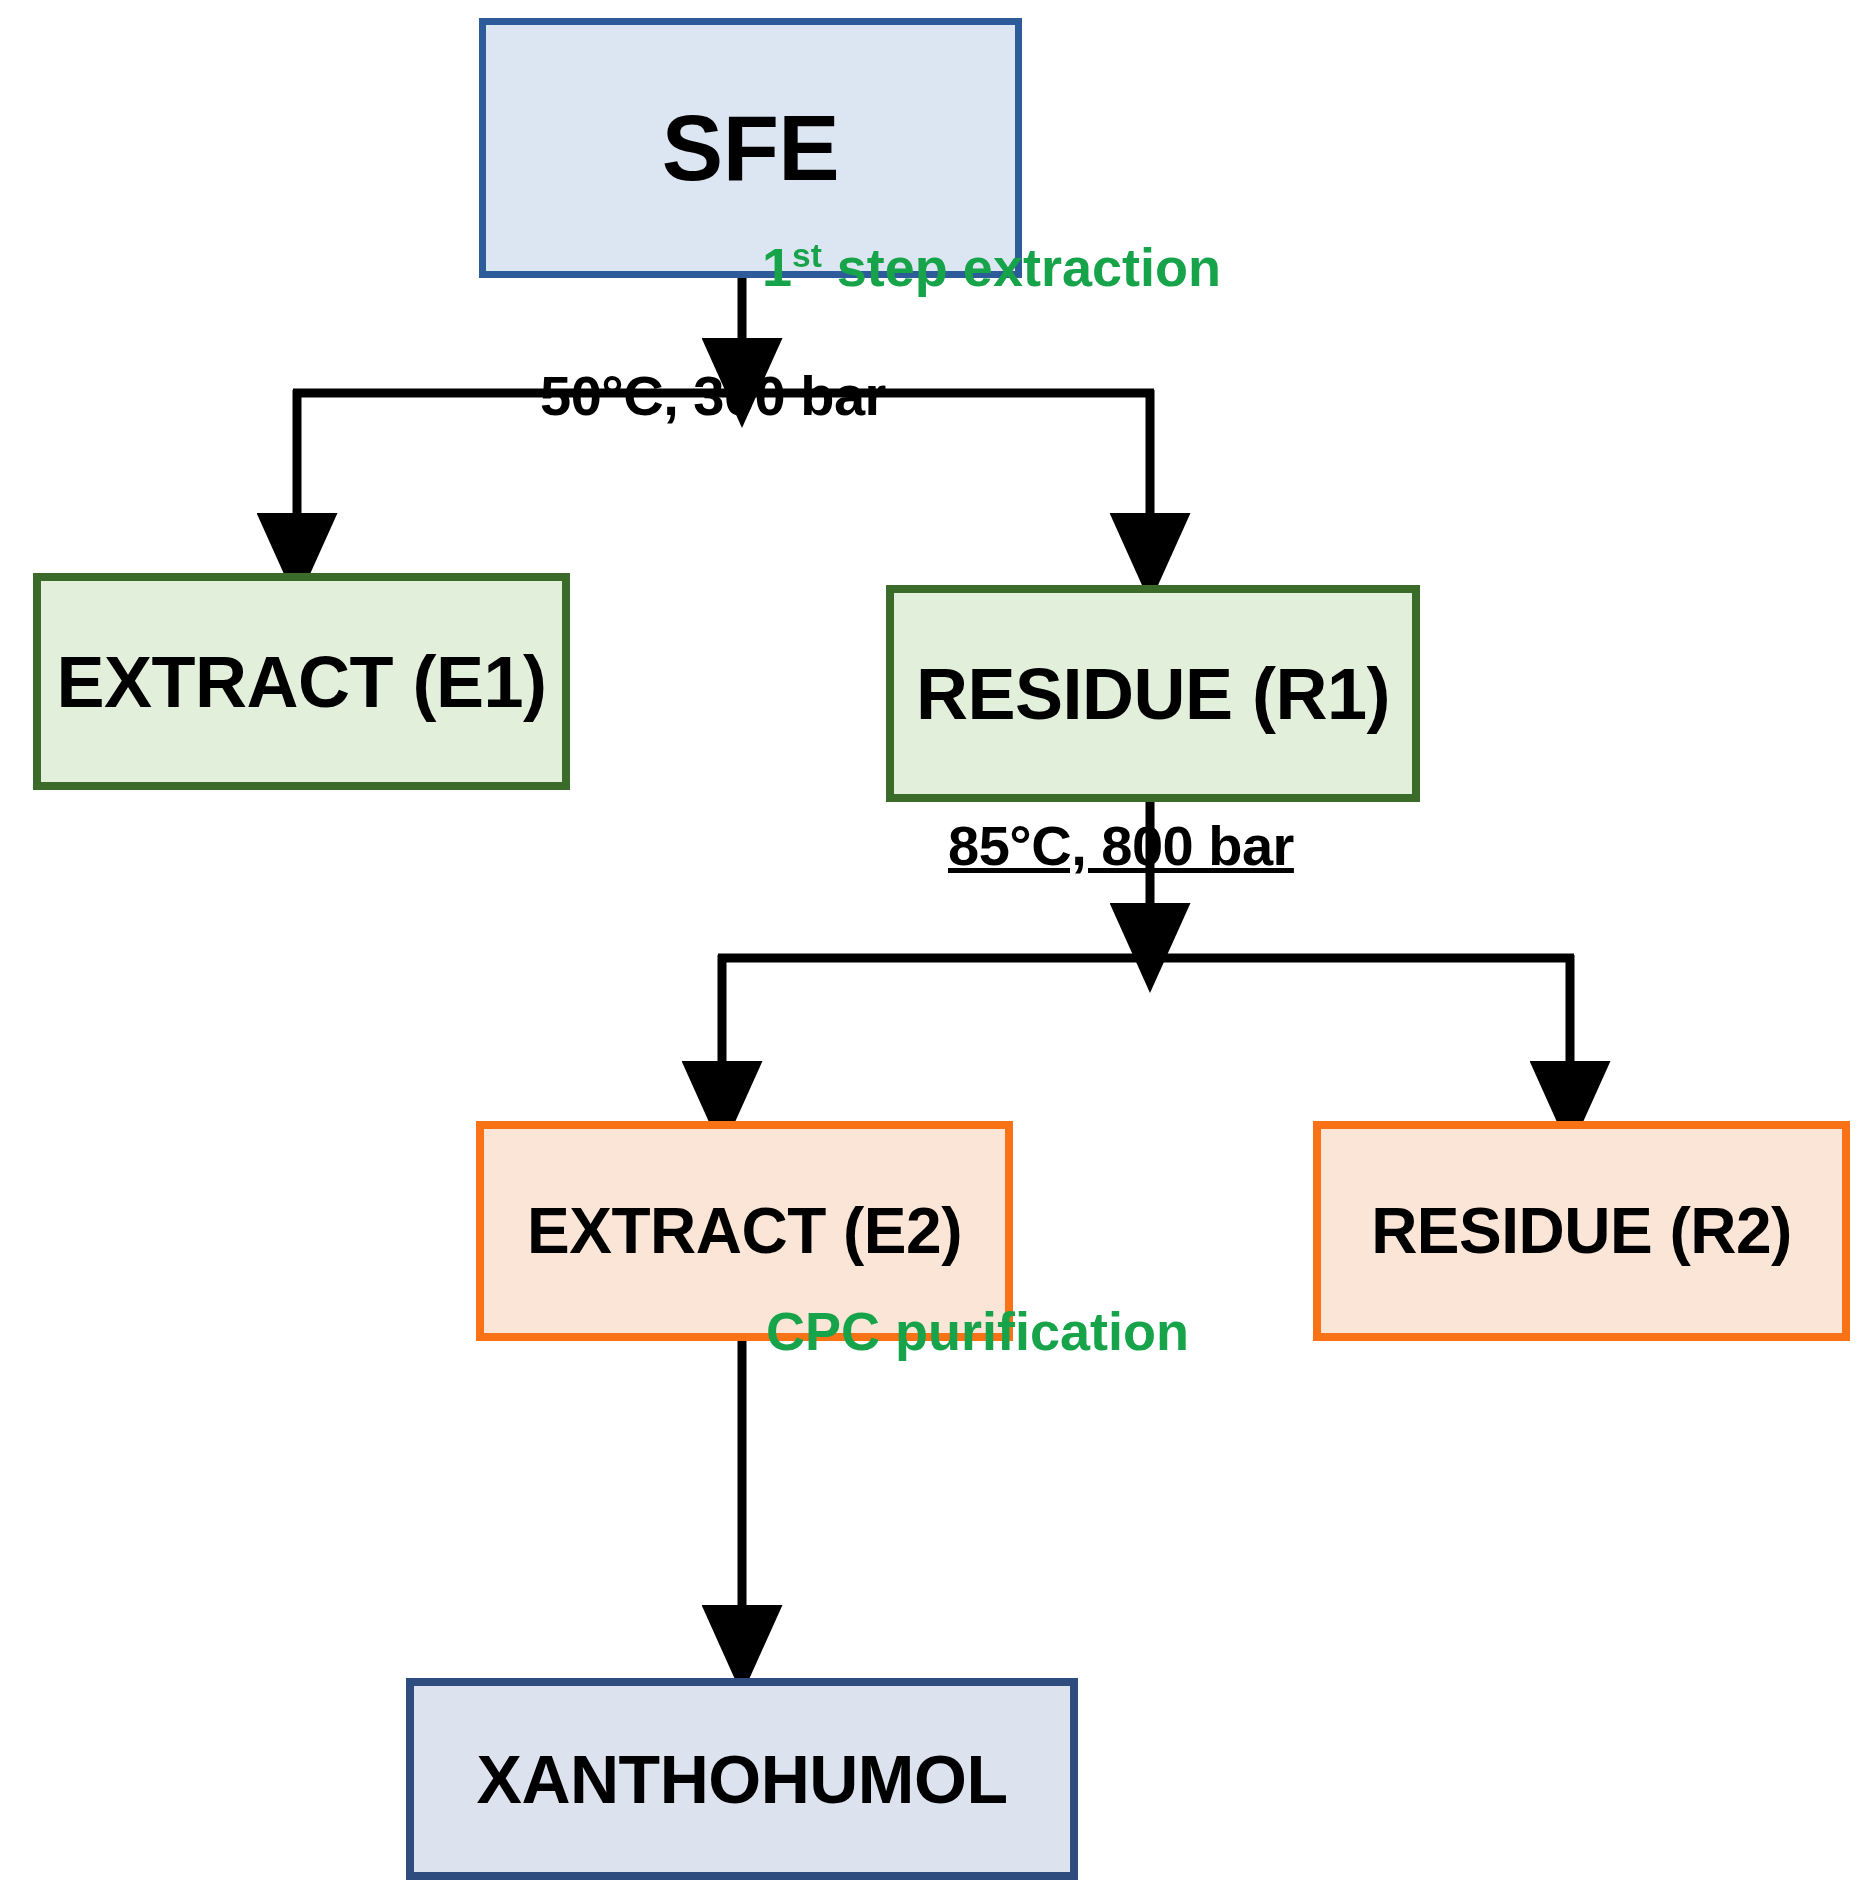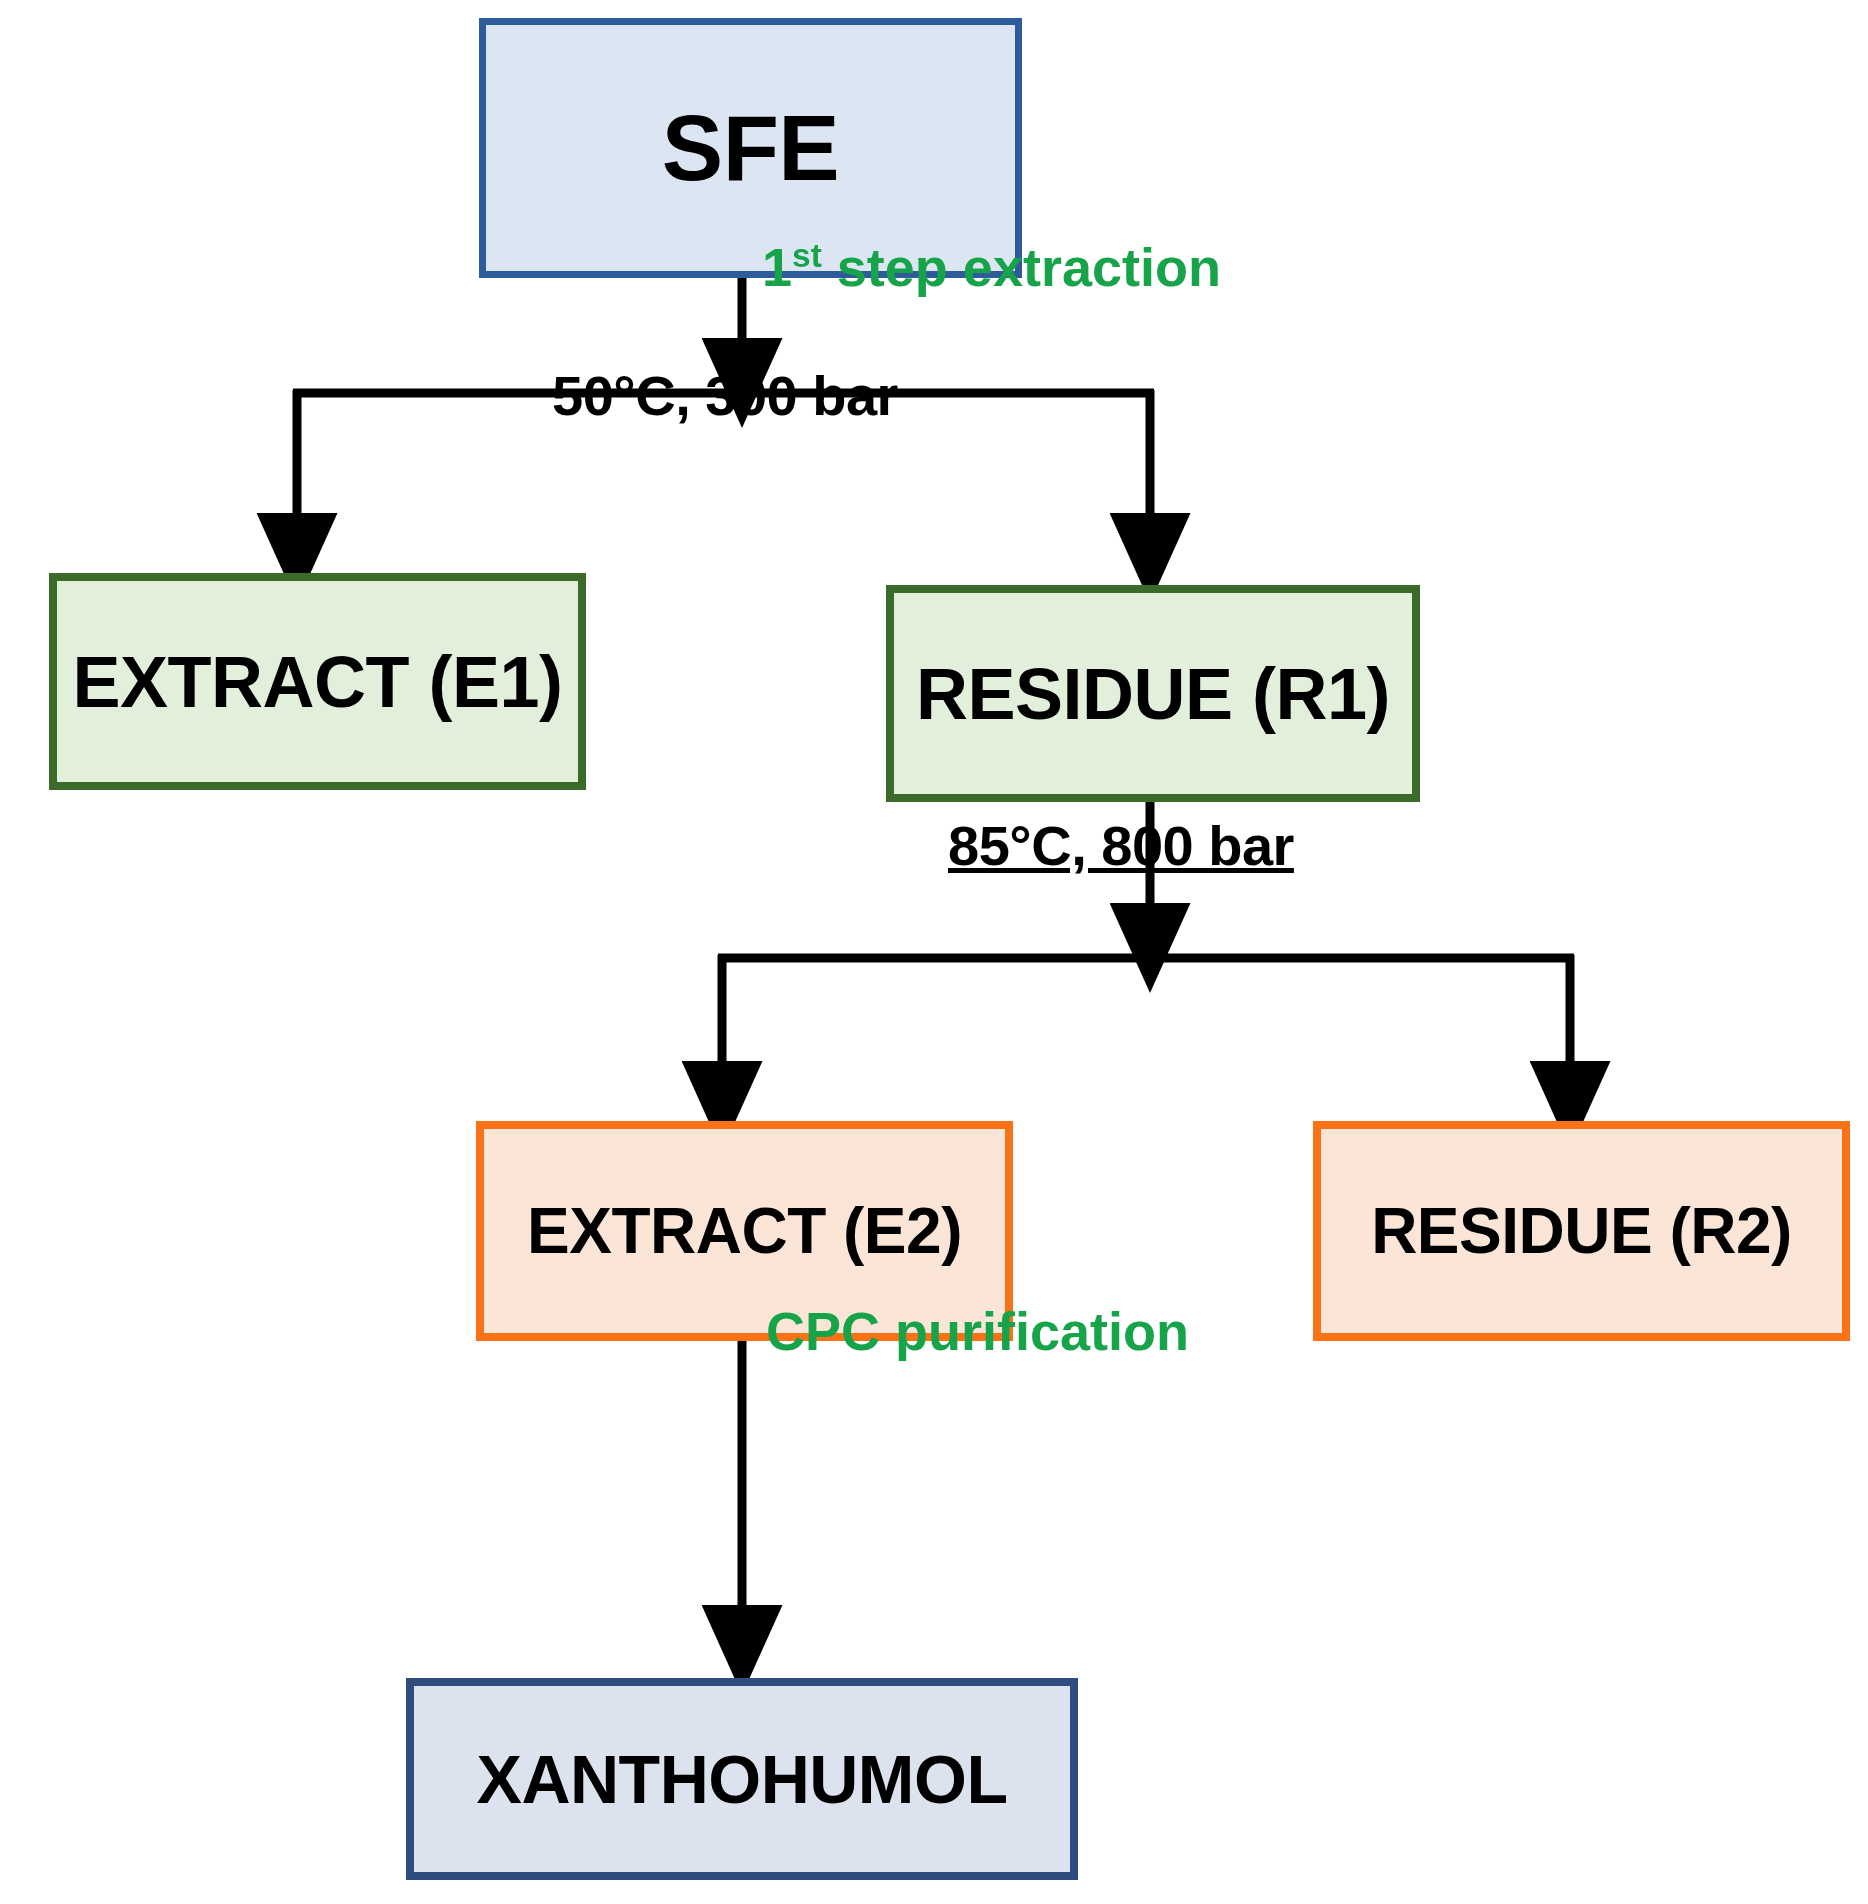--- a/index.html
+++ b/index.html
@@ -45,21 +45,21 @@
     background: #FBE5D6;
     font-size: 64px;
   }
   .node--xan {
     border: 8px solid #2E4C7E;
     background: #DCE3EF;
     font-size: 68px;
   }
   
   #node-sfe        { left: 479px;  top: 18px;   width: 543px; height: 260px; }
-  #node-extract-e1 { left: 33px;   top: 573px;  width: 537px; height: 217px; margin-left: 16px; }
+  #node-extract-e1 { left: 33px;   top: 573px;  width: 537px; height: 217px; }
   #node-residue-r1 { left: 886px;  top: 573px;  width: 534px; height: 217px; margin-top: 12px; }
   #node-extract-e2 { left: 476px;  top: 1121px; width: 537px; height: 220px; }
   #node-residue-r2 { left: 1313px; top: 1121px; width: 537px; height: 220px; }
   #node-xanthohumol{ left: 406px;  top: 1678px; width: 672px; height: 202px; justify-content: center; }
 
   
   #connectors {
     position: absolute;
     left: 0;
     top: 0;
@@ -73,21 +73,21 @@
     position: absolute;
     font-weight: bold;
     white-space: nowrap;
     line-height: 1;
   }
   .edge-label--green { color: #17A34A; font-size: 54px; margin-top: 12px; }
   .edge-label--black { color: #000000; font-size: 56px; letter-spacing: -0.5px; }
   .edge-label sup { font-size: 0.62em; vertical-align: super; line-height: 0; }
 
   #label-step1 { left: 762px;  top: 228px;  }
-  #label-cond1 { left: 552px;  top: 368px;  }
+  #label-cond1 { left: 540px;  top: 368px;  }
   #label-step2 { left: 1188px; top: 678px;  }
   #label-cond2 { left: 948px;  top: 818px; text-decoration: underline;  }
   #label-cpc   { left: 766px;  top: 1292px; }
 </style>
 </head>
 <body>
 
 <div id="canvas">
 
   <svg id="connectors" viewBox="0 0 1868 1904" width="1868" height="1904" xmlns="http://www.w3.org/2000/svg">

